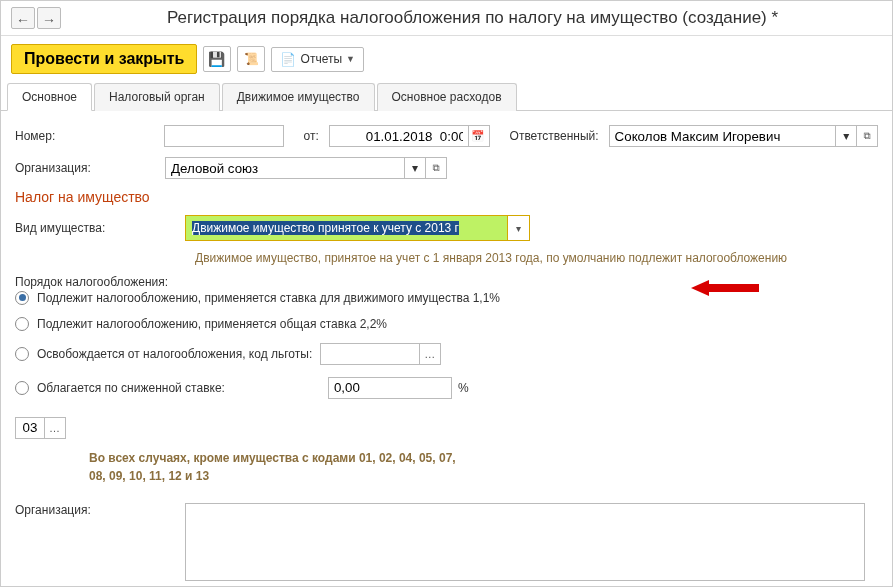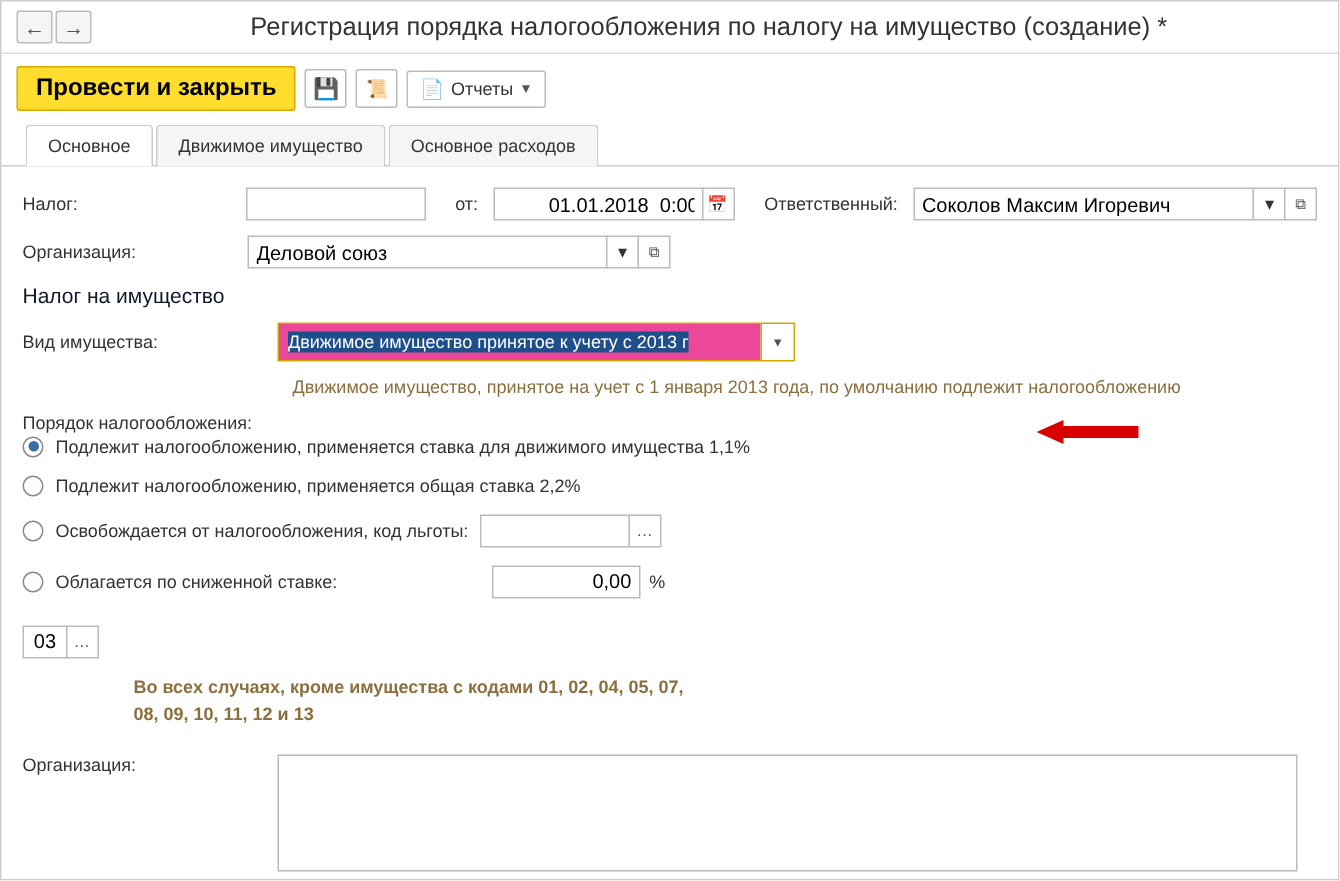--- a/index.html
+++ b/index.html
@@ -10,42 +10,42 @@
 .nav-btn { width: 24px; height: 22px; border: 1px solid #bbb; background: #f5f5f5; display: flex; align-items: center; justify-content: center; cursor: pointer; border-radius: 2px; margin-right: 2px; }
 .nav-btn span { font-size: 14px; color: #555; }
 .title { flex: 1; text-align: center; font-size: 17px; color: #333; font-weight: normal; }
 
 .toolbar { display: flex; align-items: center; padding: 8px 10px; gap: 6px; }
 .btn-primary { background: #ffdd2d; border: 1px solid #d4a800; padding: 5px 12px; font-weight: bold; cursor: pointer; border-radius: 2px; font-size: 16px; }
 .btn-icon { width: 28px; height: 26px; border: 1px solid #bbb; background: #fff; display: flex; align-items: center; justify-content: center; cursor: pointer; border-radius: 2px; }
 .btn-reports { border: 1px solid #bbb; background: #fff; padding: 4px 8px; display: flex; align-items: center; gap: 4px; cursor: pointer; border-radius: 2px; }
 .btn-reports .caret { font-size: 9px; color: #555; }
 
-.tabs { display: flex; padding: 0 16px; border-bottom: 1px solid #ccc; }
+.tabs { display: flex; padding: 0 6px; border-bottom: 1px solid #ccc; }
 .tab { padding: 6px 14px; border: 1px solid #ccc; border-bottom: none; background: #f5f5f5; cursor: pointer; margin-right: 2px; border-radius: 3px 3px 0 0; position: relative; top: 1px; }
 .tab.active { background: #fff; border-bottom: 1px solid #fff; }
 
 .form { padding: 14px 14px; }
 .row { display: flex; align-items: center; margin-bottom: 10px; }
 .label { width: 150px; color: #333; }
 .label-wide { width: 170px; }
 .input { border: 1px solid #bbb; padding: 3px 5px; height: 22px; background: #fff; }
 .input-num { width: 120px; }
 .input-date { width: 140px; padding-left: 36px; }
 .input-org { width: 240px; }
 .input-resp { width: 230px; }
 .input-small { width: 30px; text-align: center; }
-.input-rate { width: 99px; text-align: right; }
+.input-rate { width: 124px; }
 .input-code { width: 100px; }
 .btn-attach { width: 22px; height: 22px; border: 1px solid #bbb; background: #fff; display: flex; align-items: center; justify-content: center; cursor: pointer; margin-left: -1px; }
 .gap-label { margin: 0 10px 0 20px; }
-.section-title { color: #0f172a; font-size: 14px; margin: 8px 0 10px 0; }
+.section-title { color: #c2410c; font-size: 14px; margin: 8px 0 10px 0; }
 
 .dropdown-highlighted { border: 1px solid #d4a800; display: flex; align-items: center; width: 345px; height: 26px; }
-.dropdown-text { flex: 1; background: #ec4899; color: #fff; padding: 3px 6px; height: 100%; display: flex; align-items: center; }
+.dropdown-text { flex: 1; background: #bef264; color: #fff; padding: 3px 6px; height: 100%; display: flex; align-items: center; }
 .dropdown-text span { background: #1e4f8a; }
 .dropdown-btn { width: 22px; height: 100%; border-left: 1px solid #d4a800; display: flex; align-items: center; justify-content: center; cursor: pointer; color: #555; font-size: 10px; }
 
 .hint { color: #8b6f3e; margin-left: 180px; margin-bottom: 10px; font-size: 12px; }
 .hint2 { color: #8b6f3e; margin-left: 74px; margin-top: 4px; font-size: 12px; line-height: 1.5; max-width: 380px; font-weight: bold; }
 .porядок { display: flex; flex-direction: column; }
 .porядок .lbl { width: 180px; line-height: 1.3; }
 .radios { flex: 1; }
 .radio-item { display: flex; align-items: center; margin-bottom: 12px; }
 .radio { width: 14px; height: 14px; border: 1px solid #888; border-radius: 50%; margin-right: 8px; display: flex; align-items: center; justify-content: center; cursor: pointer; }
@@ -90,28 +90,29 @@
       </div>
     <div class="btn-reports">
       <span class="icon-doc">📄</span>
       <span>Отчеты</span>
       <span class="caret">▼</span>
     </div>
   </div>
 
   <div class="tabs">
     <div class="tab active">Основное</div>
+    <div class="tab">Налоговый орган</div>
     <div class="tab">Движимое имущество</div>
     <div class="tab">Основное расходов</div>
   </div>
 
   <div class="form">
 
     <div class="row">
-      <div class="label">Налог:</div>
+      <div class="label">Номер:</div>
       <input class="input input-num" value="" style="">
       <div class="gap-label">от:</div>
       <input class="input input-date" value="01.01.2018  0:00:00" style="">
       <div class="btn-attach">
           <span class="icon-cal">📅</span>
         </div>
       <div class="gap-label">Ответственный:</div>
       <input class="input input-resp" value="Соколов Максим Игоревич" style="">
       <div class="btn-attach">
           <span class="caret">▾</span>

